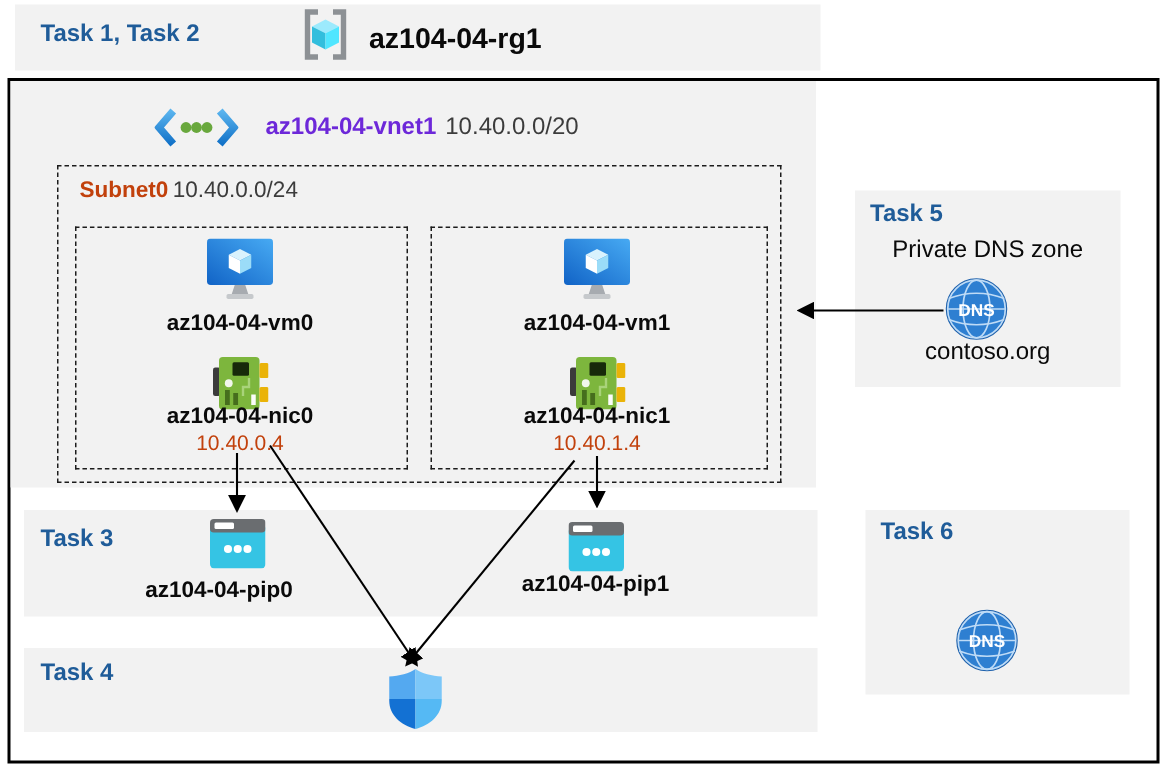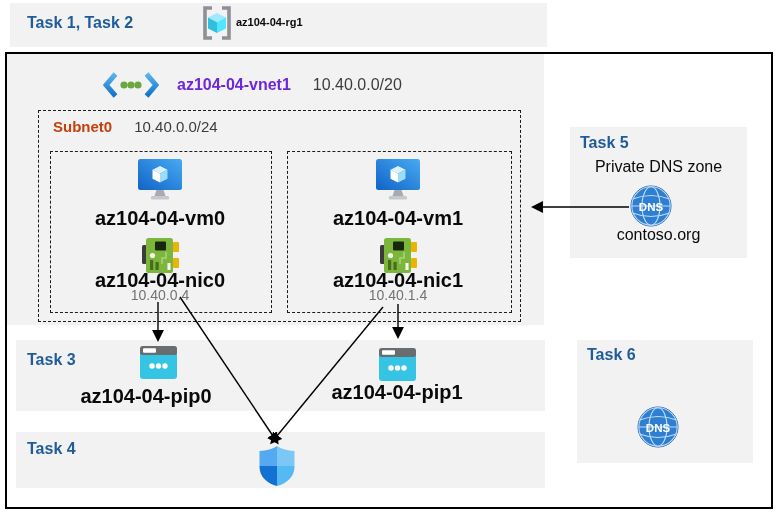--- a/index.html
+++ b/index.html
@@ -3,23 +3,23 @@
 <meta charset="utf-8">
 <style>
   html,body{margin:0;padding:0;background:#fff}
   .stage{position:relative;width:776px;height:517px;background:#fff;overflow:hidden;
          font-family:"Liberation Sans",sans-serif;-webkit-font-smoothing:antialiased}
   .band{position:absolute;background:#f2f2f2}
   .frame{position:absolute;left:5px;top:52px;width:764px;height:453px;border:2px solid #000;background:transparent}
   .gray{position:absolute;background:#f2f2f2}
   .dashed{position:absolute;border:1.5px dashed #1c1c1c}
   .tasklab{position:absolute;font-size:16px;font-weight:bold;color:#1f5c99;white-space:nowrap}
-  .ent{position:absolute;font-size:20px;font-weight:bold;color:#0a0a0a;text-align:center;white-space:nowrap}
+  .ent{position:absolute;font-size:15px;font-weight:bold;color:#0a0a0a;text-align:center;white-space:nowrap}
   .entl{position:absolute;font-size:15px;font-weight:bold;color:#0a0a0a;white-space:nowrap}
-  .val{position:absolute;font-size:14px;color:#737373;text-align:center;white-space:nowrap}
+  .val{position:absolute;font-size:14px;color:#c2410c;text-align:center;white-space:nowrap}
   .sublab{position:absolute;font-size:15px;color:#3c3c3c;white-space:nowrap}
   .sublab b{color:#c2410c}
   .vnetlab{position:absolute;font-size:16px;white-space:nowrap;color:#3c3c3c}
   .vnetlab b{color:#6d28d9}
   .icon{position:absolute}
   .arrows{position:absolute;left:0;top:0;pointer-events:none}
   .bigent{position:absolute;font-size:16px;font-weight:normal;color:#0a0a0a;text-align:center;white-space:nowrap}
 </style>
 </head>
 <body>
@@ -28,45 +28,45 @@
 
   <div class="band" style="left:10px;top:3px;width:537px;height:44px"></div>
   <div class="tasklab" style="left:27px;top:14px">Task 1, Task 2</div>
   <svg class="icon" style="left:200px;top:5px" width="34" height="36" viewBox="0 0 34 36">
     <path d="M12,3 L5,3 L5,33 L12,33" stroke="#8d9195" stroke-width="3.6" fill="none"></path>
     <path d="M22,3 L29,3 L29,33 L22,33" stroke="#8d9195" stroke-width="3.6" fill="none"></path>
     <polygon points="17,8 26,12.6 17,17.2 8,12.6" fill="#9ceafd"></polygon>
     <polygon points="8,12.6 17,17.2 17,28 8,23.4" fill="#32bedd"></polygon>
     <polygon points="26,12.6 17,17.2 17,28 26,23.4" fill="#50e6ff"></polygon>
   </svg>
-  <div class="entl" style="left:236px;top:16px;font-size:11px">az104-04-rg1</div>
+  <div class="entl" style="left:246px;top:16px;font-size:19px">az104-04-rg1</div>
 
   <div class="frame"></div>
 
   <div class="gray" style="left:7px;top:54px;width:537px;height:271px"></div>
   <svg class="icon" style="left:103px;top:72px" width="56" height="26" viewBox="0 0 56 26">
     <defs>
       <linearGradient id="vng" x1="0" y1="0" x2="0" y2="1">
         <stop offset="0" stop-color="#5ab4ee"></stop>
           <stop offset="1" stop-color="#1272c8"></stop>
       </linearGradient>
     </defs>
     <path d="M12.5,2 L3,13 L12.5,24" stroke="url(#vng)" stroke-width="5" fill="none"></path>
     <path d="M43.5,2 L53,13 L43.5,24" stroke="url(#vng)" stroke-width="5" fill="none"></path>
     <circle cx="21" cy="13" r="3.6" fill="#69a83d"></circle>
     <circle cx="28" cy="13" r="3.6" fill="#69a83d"></circle>
     <circle cx="35" cy="13" r="3.6" fill="#69a83d"></circle>
   </svg>
   <div class="vnetlab" style="left:177px;top:76px">
-    <b>az104-04-vnet1</b><span style="margin-left:22px">10.40.0.0/20</span>
+    <b>az104-04-vnet1</b><span style="margin-left:6px">10.40.0.0/20</span>
   </div>
 
   <div class="dashed" style="left:38px;top:110px;width:481px;height:210px"></div>
   <div class="sublab" style="left:53px;top:118px">
-    <b>Subnet0</b><span style="margin-left:22px">10.40.0.0/24</span>
+    <b>Subnet0</b><span style="margin-left:3px">10.40.0.0/24</span>
   </div>
   <div class="dashed" style="left:50px;top:151px;width:220px;height:160px"></div>
   <div class="dashed" style="left:287px;top:151px;width:223px;height:160px"></div>
 
   <svg class="icon" style="left:138px;top:159px" width="44" height="43" viewBox="0 0 44 43">
     <defs>
         <linearGradient id="vmgA" x1="0" y1="1" x2="1" y2="0">
       <stop offset="0" stop-color="#1163c6"></stop>
           <stop offset="1" stop-color="#47aaf3"></stop>
         </linearGradient>

